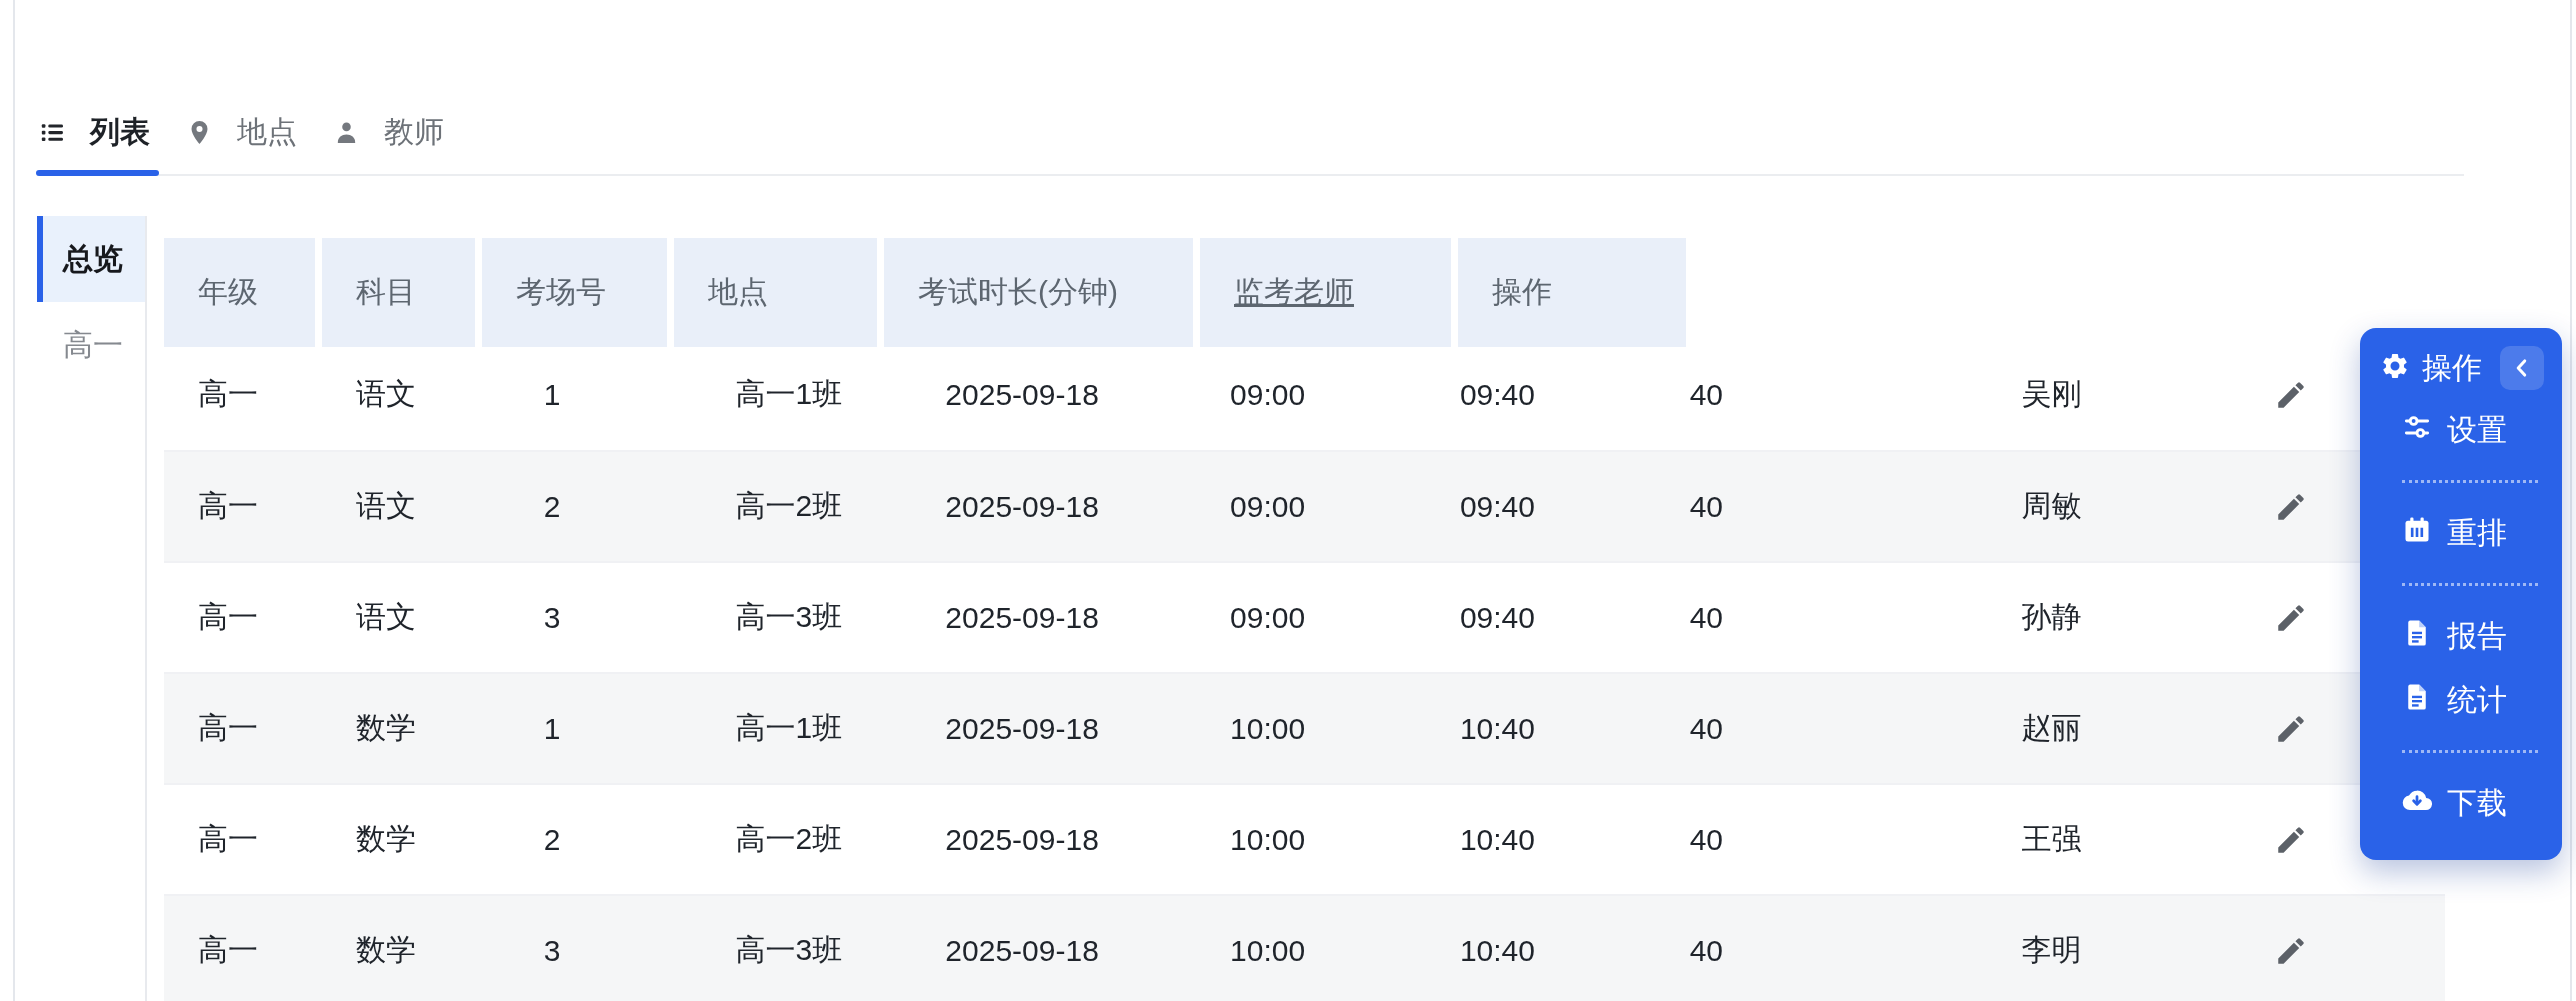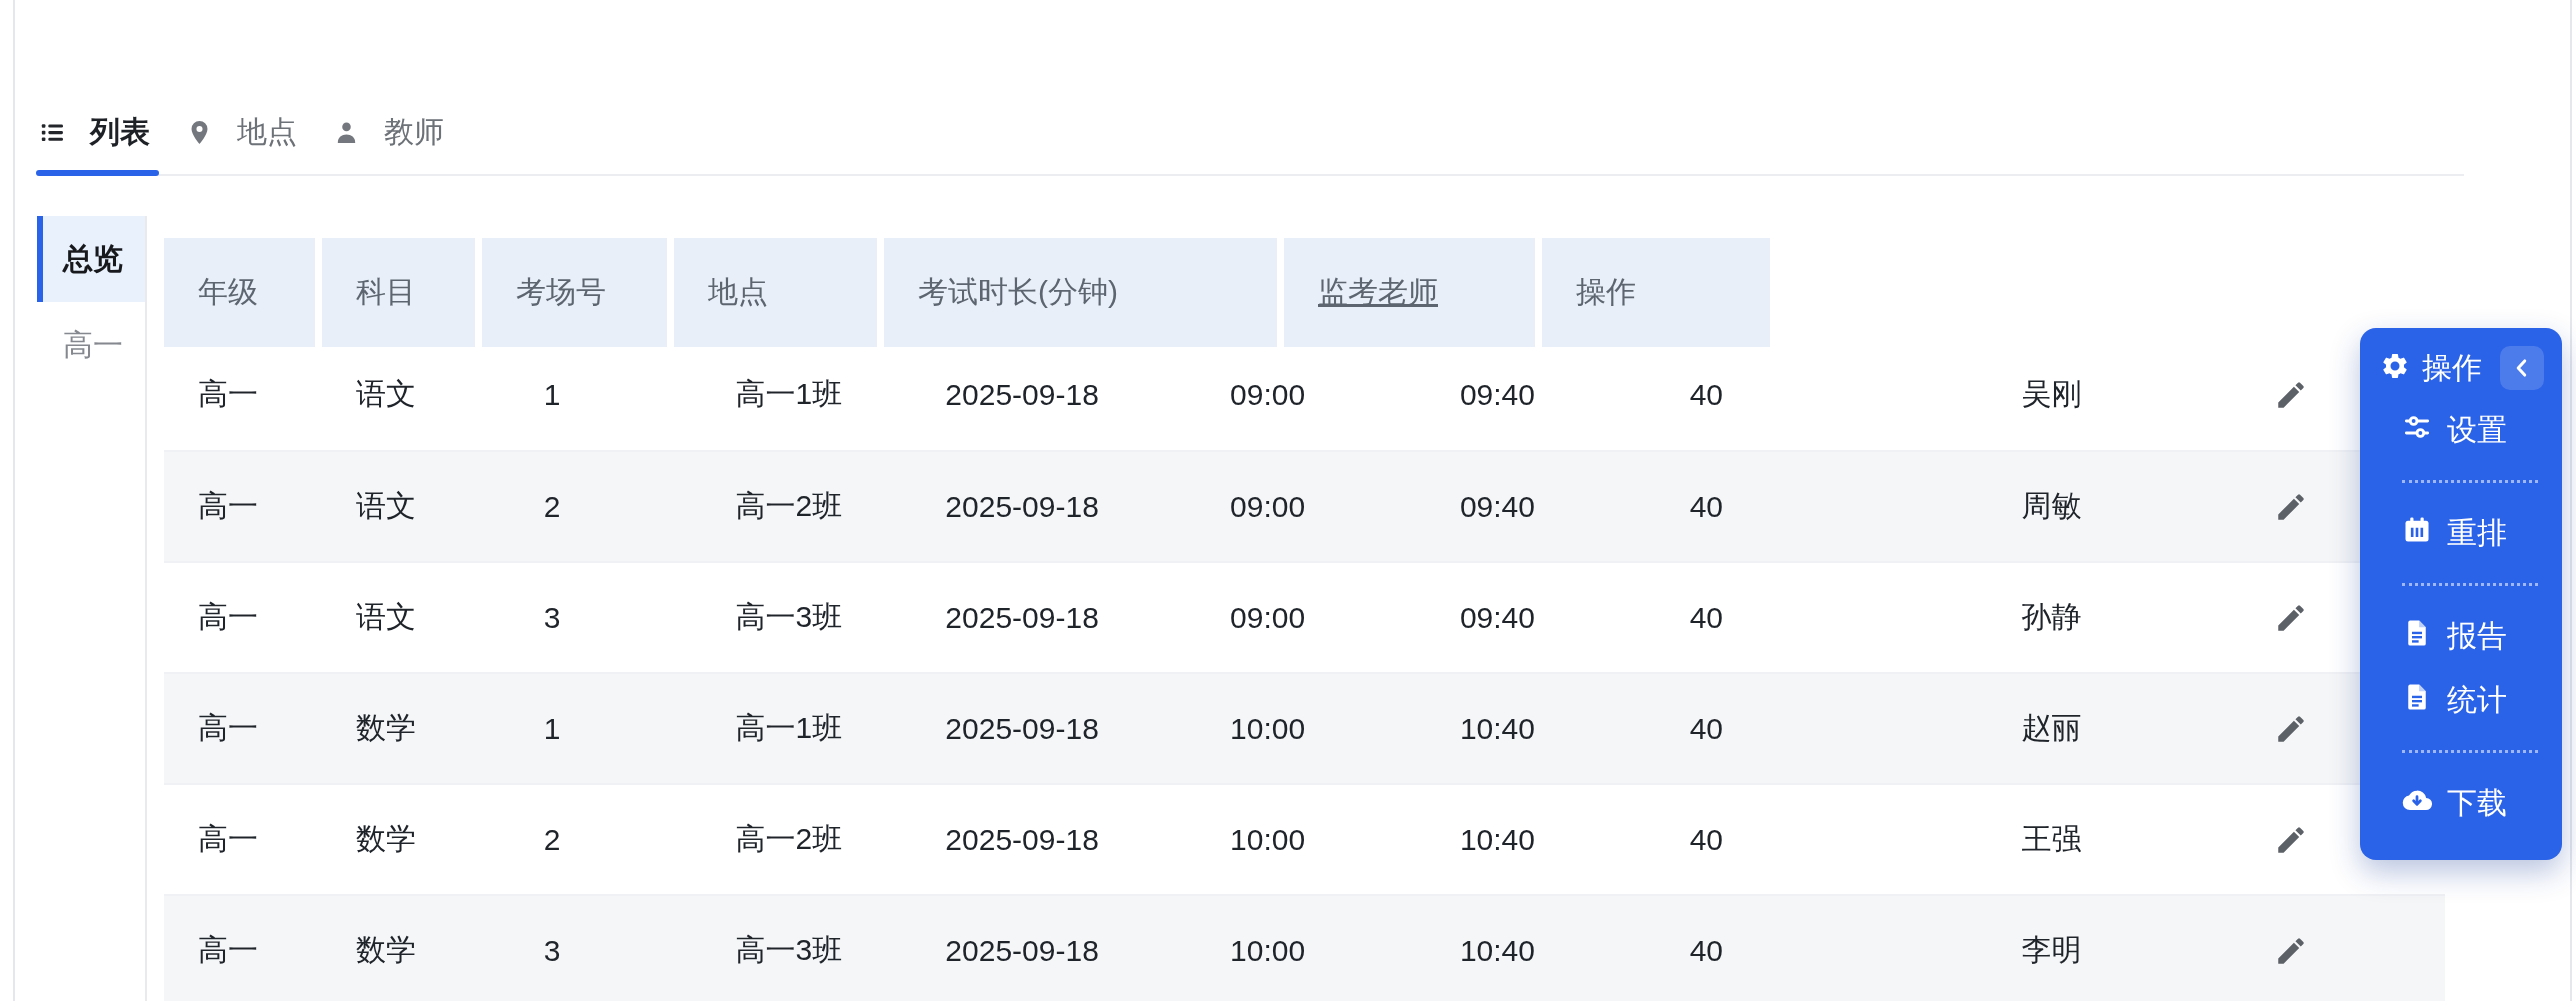--- a/index.html
+++ b/index.html
@@ -107,21 +107,21 @@
     <div class="side-item active">总览</div>
     <div class="side-item">高一</div>
   </div>
   <div class="side-divider"></div>
 
   <div class="thead" id="thead">
       <div class="th" style="width: 158px;">年级</div>
       <div class="th" style="width: 160px;">科目</div>
       <div class="th" style="width: 192px;">考场号</div>
       <div class="th" style="width: 210px;">地点</div>
-      <div class="th" style="width: 400px;">考试时长(分钟)</div>
+      <div class="th" style="width: 316px;">考试时长(分钟)</div>
       <div class="th" style="width: 258px; text-decoration: underline;">监考老师</div>
       <div class="th" style="width: 228px;">操作</div>
     </div>
   <div class="tbody" id="tbody">
       <div class="tr">
         <div class="td" style="width: 158px;">高一</div>
         <div class="td" style="width: 188px;">语文</div>
         <div class="td" style="width: 192px;">1</div>
         <div class="td" style="width: 210px;">高一1班</div>
         <div class="td" style="width: 285px;">2025-09-18</div>

